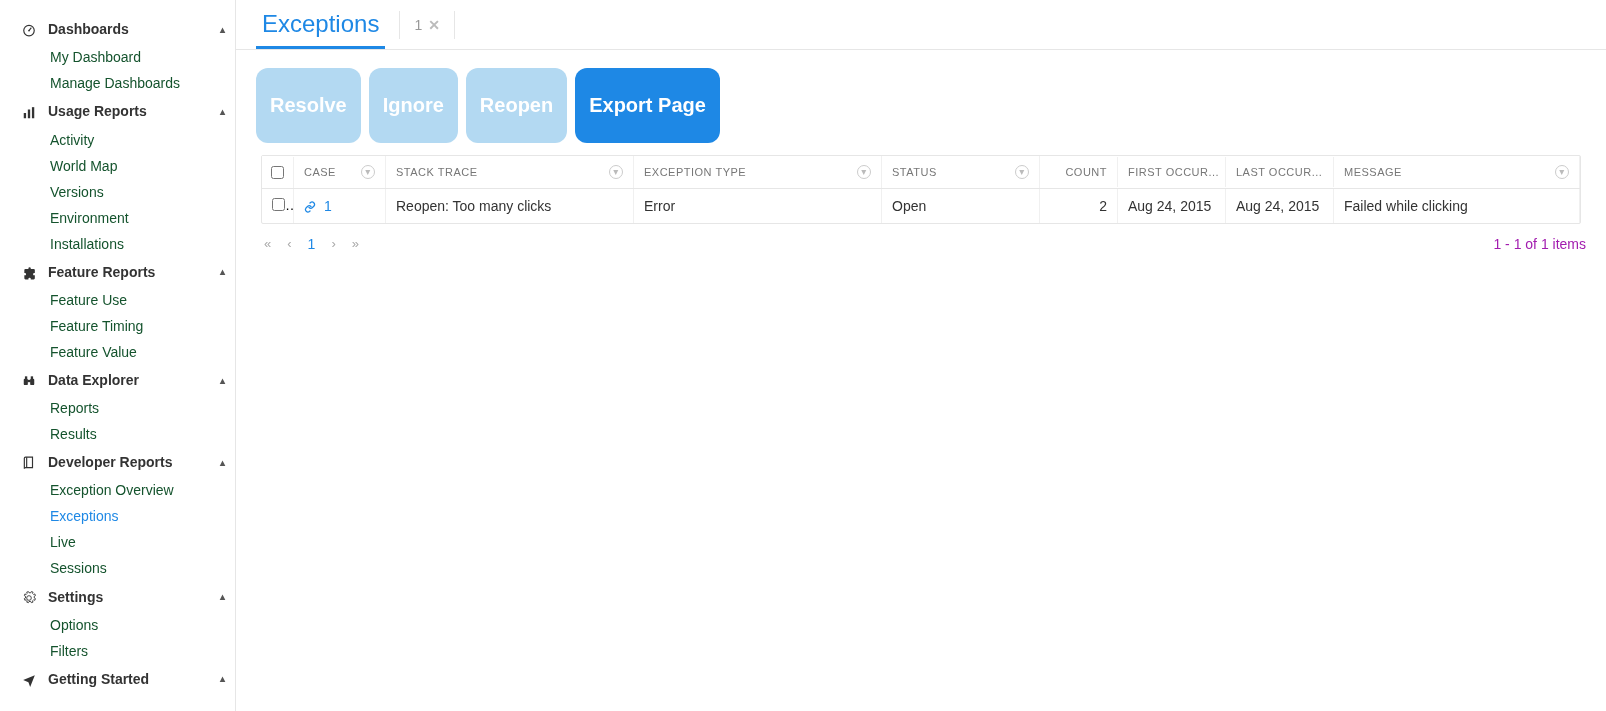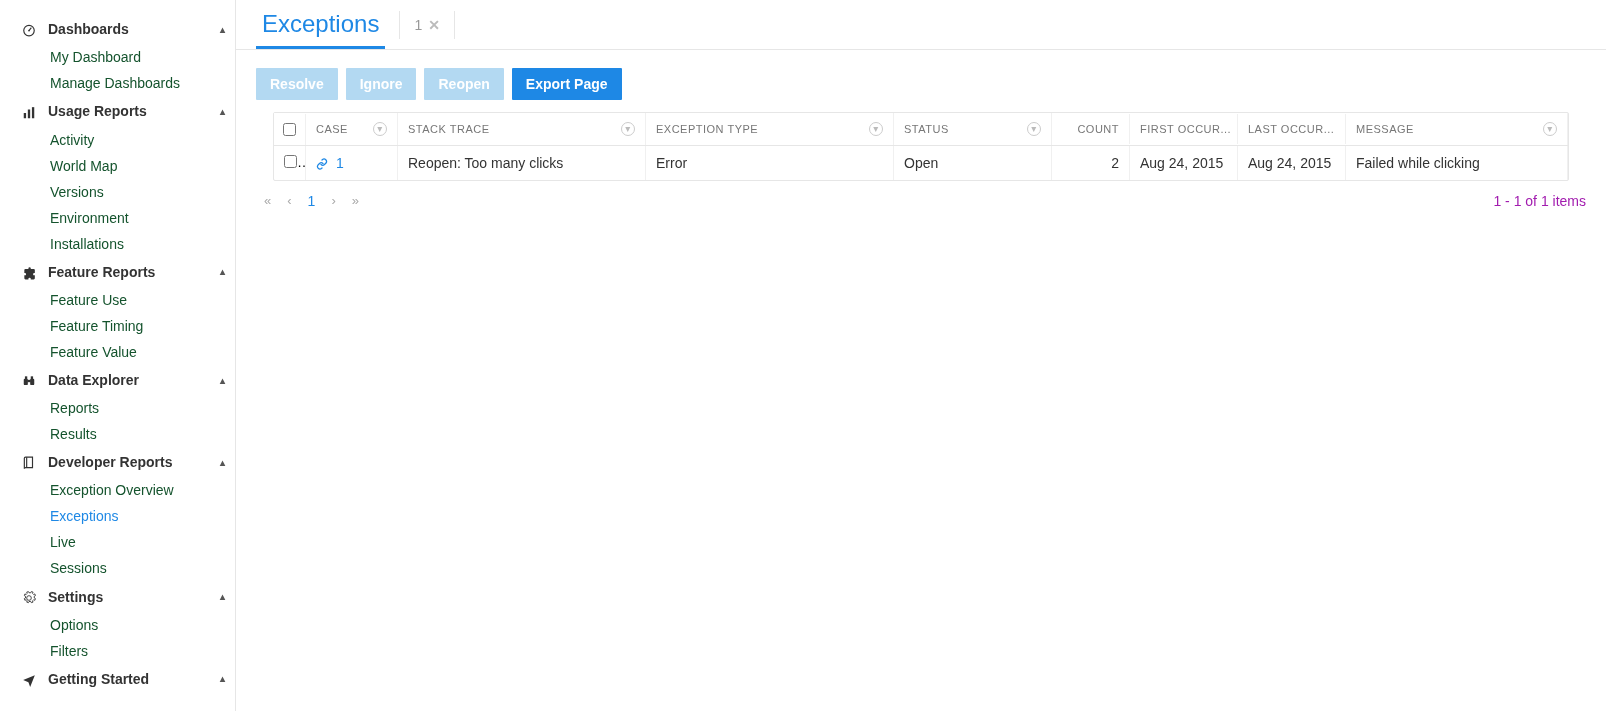--- a/index.html
+++ b/index.html
@@ -16,26 +16,26 @@
 .nav-sub-item.active { color: #1e88e5; }
 
 
 .main { flex: 1; display: flex; flex-direction: column; }
 .tabbar { display: flex; align-items: center; border-bottom: 1px solid #e6e6e6; padding: 0 20px; }
 .tab-main { padding: 10px 6px 8px 6px; border-bottom: 3px solid #1e88e5; color: #1e88e5; font-size: 24px; font-weight: 400; }
 .tabbar-divider { width: 1px; height: 28px; background: #e6e6e6; margin: 0 14px; }
 .tab-counter { color: #999; font-size: 14px; margin-right: 6px; }
 .tab-close { color: #bbb; cursor: pointer; font-weight: bold; }
 .toolbar { display: flex; gap: 8px; padding: 18px 20px 12px 20px; }
-.btn { border: none; border-radius: 1px; padding: 8px 14px; font-weight: 600; font-size: 14px; cursor: pointer; color: #fff; }
+.btn { border: none; border-radius: 12px; padding: 26px 14px; font-weight: 600; font-size: 20px; cursor: pointer; color: #fff; }
 .btn.soft { background: #b3d9f2; }
 .btn.primary { background: #1e88e5; }
 
 
-.grid { margin: 0 37px; border: 1px solid #e6e6e6; border-radius: 2px; }
+.grid { margin: 0 25px; border: 1px solid #e6e6e6; border-radius: 2px; }
 .grid-header, .grid-row { display: flex; align-items: center; }
 .grid-header { background: #fff; border-bottom: 1px solid #e6e6e6; }
 .grid-cell, .grid-headcell { padding: 9px 10px; border-right: 1px solid #f0f0f0; overflow: hidden; text-overflow: ellipsis; white-space: nowrap; }
 .grid-headcell { font-size: 11px; letter-spacing: 0.5px; color: #777; text-transform: uppercase; position: relative; display: flex; align-items: center; }
 .grid-headcell .filter-icon { margin-left: auto; color: #bbb; font-size: 10px; border: 1px solid #ccc; border-radius: 50%; width: 14px; height: 14px; display: inline-flex; align-items: center; justify-content: center; line-height: 1; }
 .grid-row { border-bottom: 1px solid #eee; }
 .grid-row:last-child { border-bottom: none; }
 .col-check { width: 32px; text-align: center; justify-content: center; }
 .col-case { width: 92px; }
 .col-stack { width: 248px; }

